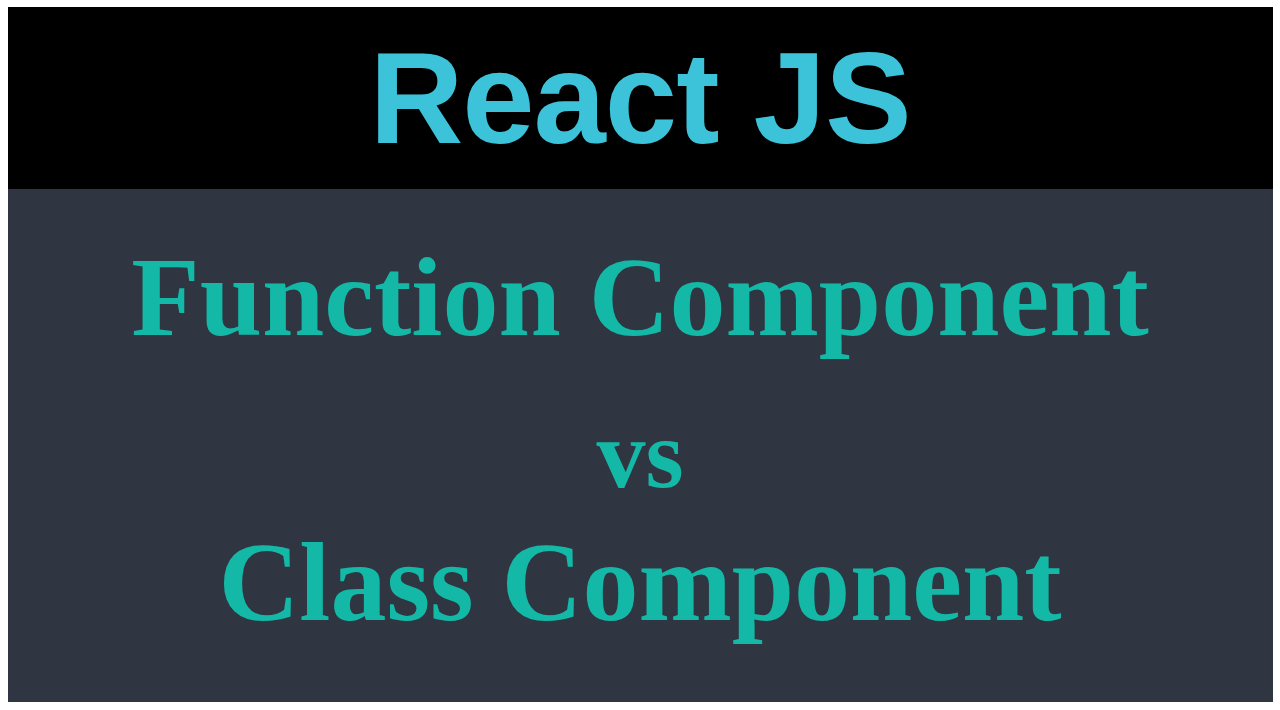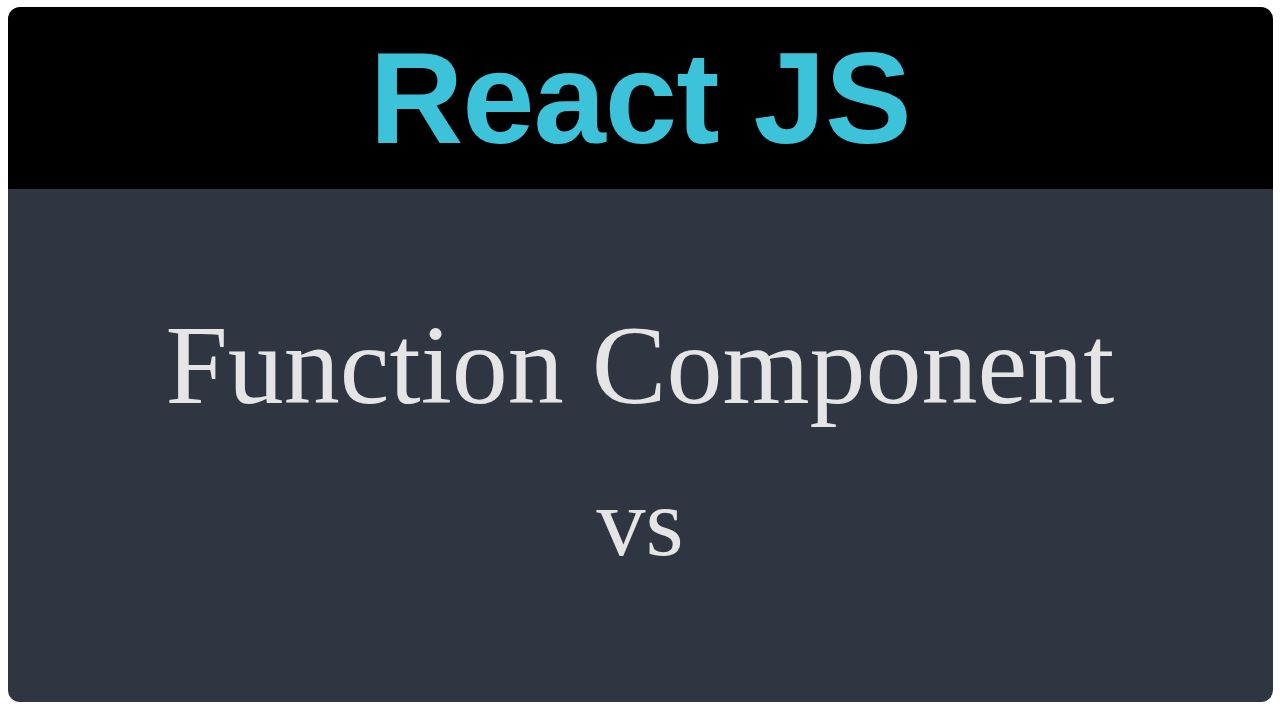--- a/index.html
+++ b/index.html
@@ -10,21 +10,21 @@
     body {
       width: 1280px;
       height: 710px;
       overflow: hidden;
       background: #ffffff;
     }
     .card {
       width: 1265px;
       height: 695px;
       margin: 7px auto;
-      border-radius: 12px;
+      border-radius: 0;
       overflow: hidden;
       display: flex;
       flex-direction: column;
     }
     .header {
       background: #000000;
       height: 182px;
       display: flex;
       align-items: center;
       justify-content: center;
@@ -41,36 +41,37 @@
       background: #2f3541;
       flex: 1;
       display: flex;
       flex-direction: column;
       align-items: center;
       justify-content: center;
       gap: 18px;
       padding: 30px 20px 40px;
     }
     .line {
-      color: #e5e5e5;
+      color: #14b8a6;
       font-family: Georgia, "Times New Roman", Times, serif;
-      font-weight: 400;
+      font-weight: 700;
       font-size: 112px;
       line-height: 1.05;
       text-align: center;
     }
     .line-vs {
       font-size: 98px;
       margin-top: 28px;
     }
   </style>
 </head>
 <body>
 
 <div class="card">
   <div class="header">
     <div class="header-title">React JS</div>
   </div>
   <div class="body">
     <div class="line">Function Component</div>
     <div class="line line-vs">vs</div>
+    <div class="line">Class Component</div>
   </div>
 </div>
 
 </body></html>

